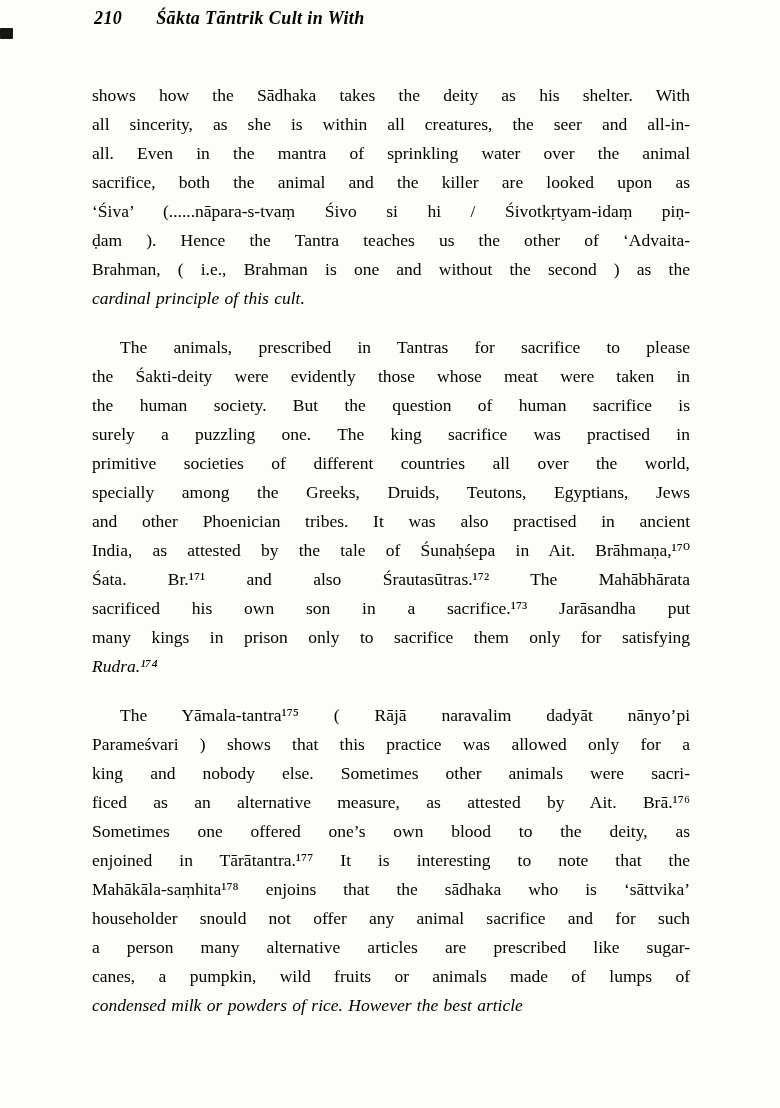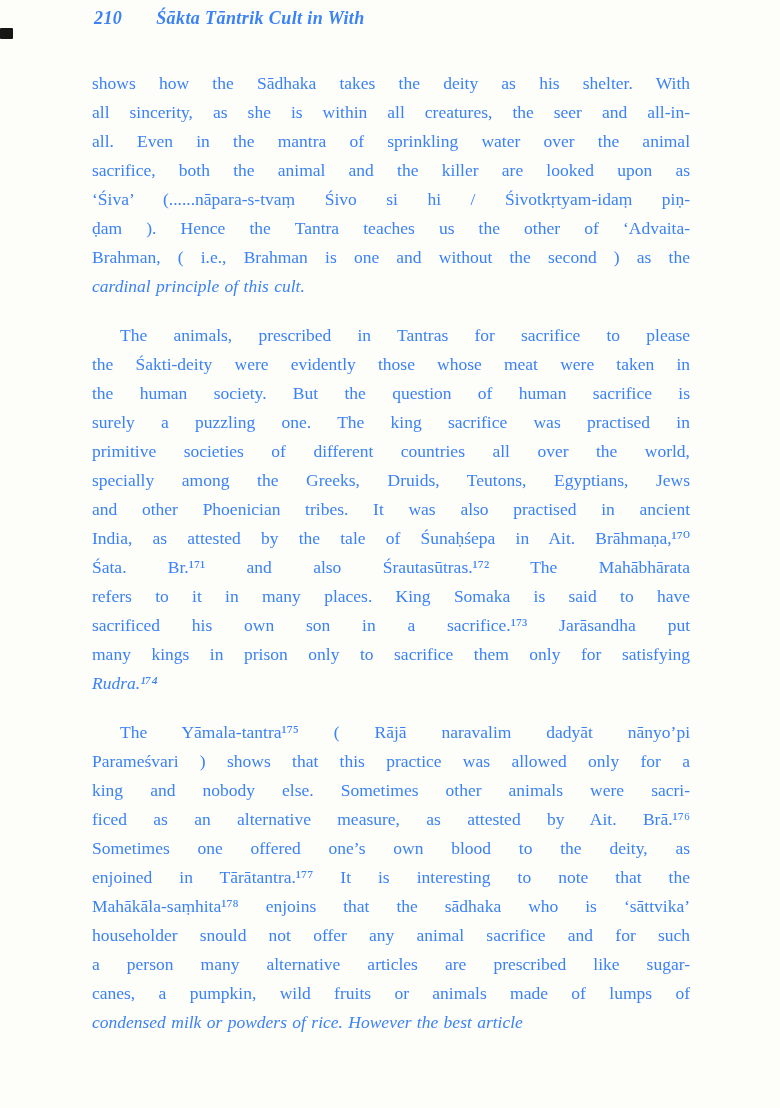--- a/index.html
+++ b/index.html
@@ -6,21 +6,21 @@
     margin: 0;
     padding: 0;
     background: #e8e8e4;
   }
   .page {
     position: relative;
     width: 780px;
     height: 1108px;
     margin: 0 auto;
     background: #fdfdfa;
-    color: #3b82f6;
+    color: #000000;
     font-family: "Liberation Serif", "DejaVu Serif", serif;
     overflow: hidden;
     box-sizing: border-box;
   }
   .scan-artifact {
     position: absolute;
     left: 0;
     top: 28px;
     width: 13px;
     height: 11px;
@@ -44,21 +44,21 @@
   }
   .page-body {
     padding: 40px 90px 0 92px;
     font-size: 17.5px;
     line-height: 29px;
   }
   .paragraph {
     margin: 0 0 20px 0;
   }
   .paragraph:first-child {
-    margin-top: 0;
+    margin-top: 12px;
   }
   .line {
     text-align: justify;
     text-align-last: justify;
     white-space: normal;
     word-spacing: 1px;
   }
   .line.last {
     text-align-last: left;
     font-style: italic;
@@ -90,21 +90,20 @@
       <div class="paragraph">
         <div class="line indent">The animals, prescribed in Tantras for sacrifice to please</div>
         <div class="line">the Śakti-deity were evidently those whose meat were taken in</div>
         <div class="line">the human society.  But the question of human sacrifice is</div>
         <div class="line">surely a puzzling one.  The king sacrifice was practised in</div>
         <div class="line">primitive societies of different countries all over the world,</div>
         <div class="line">specially among the Greeks, Druids, Teutons, Egyptians, Jews</div>
         <div class="line">and other Phoenician tribes.  It was also practised in ancient</div>
         <div class="line">India, as attested by the tale of Śunaḥśepa in Ait. Brāhmaṇa,¹⁷⁰</div>
         <div class="line">Śata. Br.¹⁷¹ and also Śrautasūtras.¹⁷²  The Mahābhārata</div>
-        <div class="line">refers to it in many places.  King Somaka is said to have</div>
         <div class="line">sacrificed his own son in a sacrifice.¹⁷³  Jarāsandha put</div>
         <div class="line">many kings in prison only to sacrifice them only for satisfying</div>
         <div class="line last">Rudra.¹⁷⁴</div>
       </div>
       <div class="paragraph">
         <div class="line indent">The Yāmala-tantra¹⁷⁵ ( Rājā naravalim dadyāt nānyo’pi</div>
         <div class="line">Parameśvari ) shows that this practice was allowed only for a</div>
         <div class="line">king and nobody else.  Sometimes other animals were sacri-</div>
         <div class="line">ficed as an alternative measure, as attested by Ait. Brā.¹⁷⁶</div>
         <div class="line">Sometimes one offered one’s own blood to the deity, as</div>

